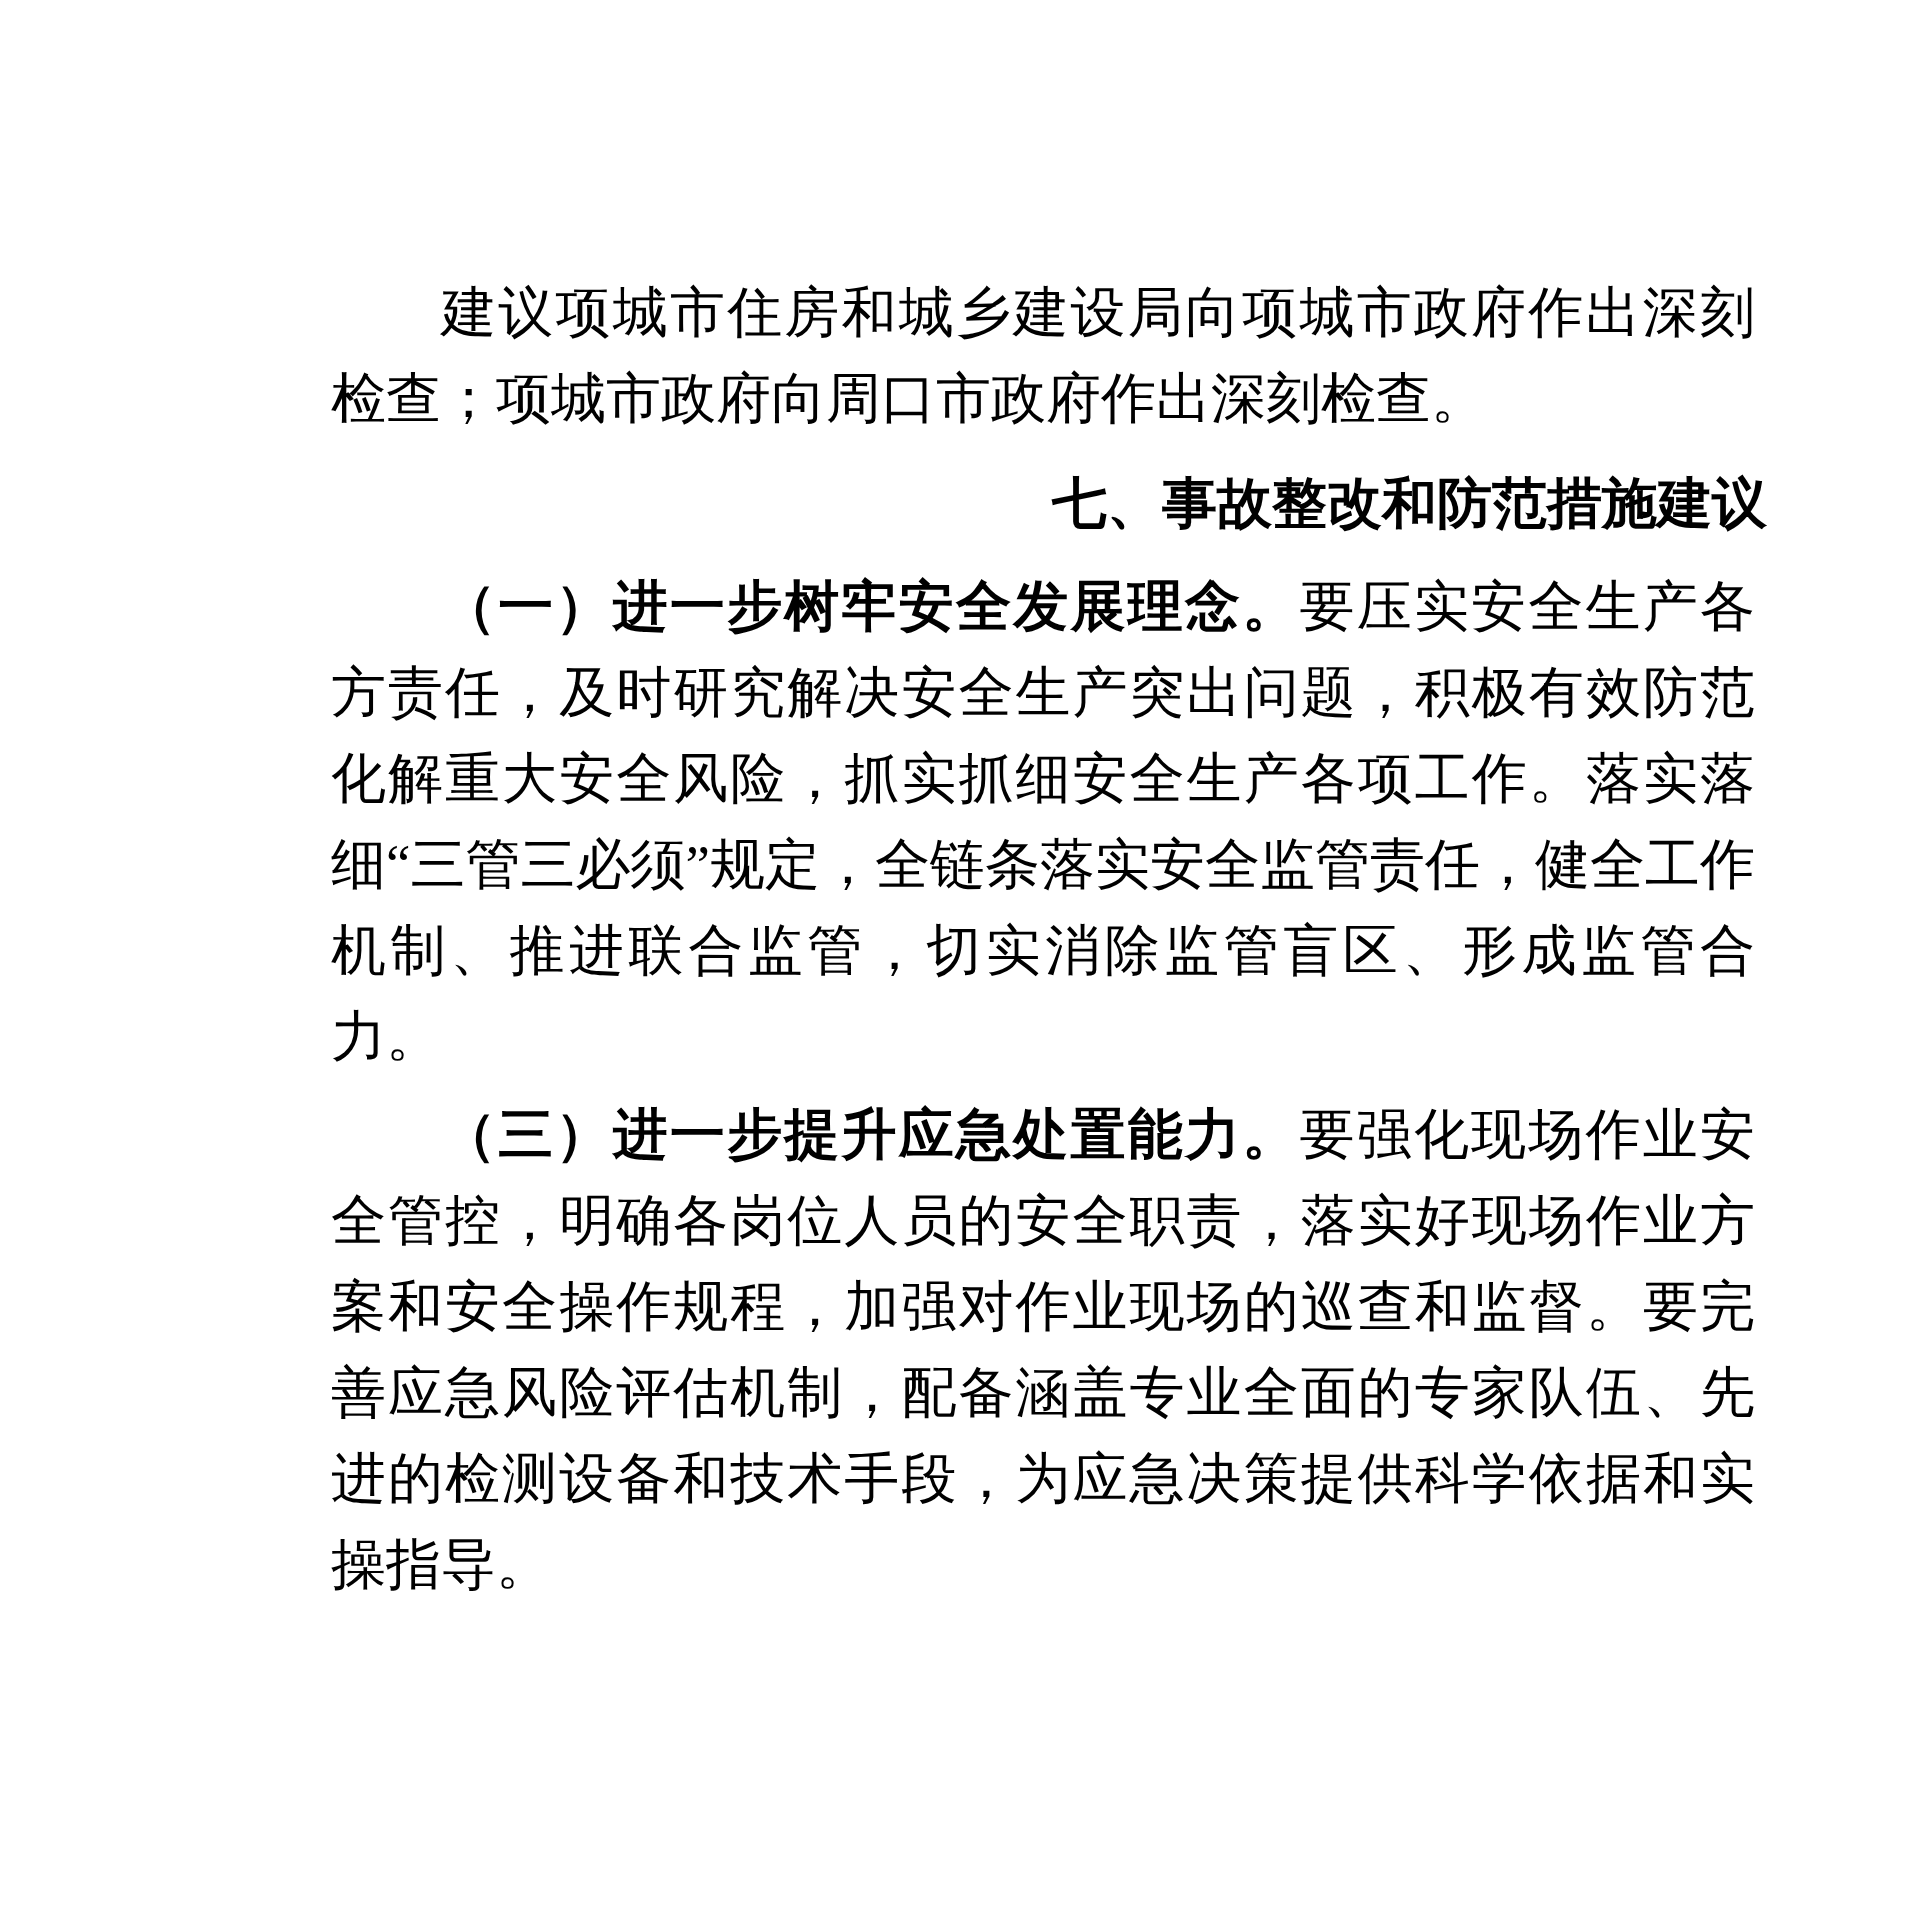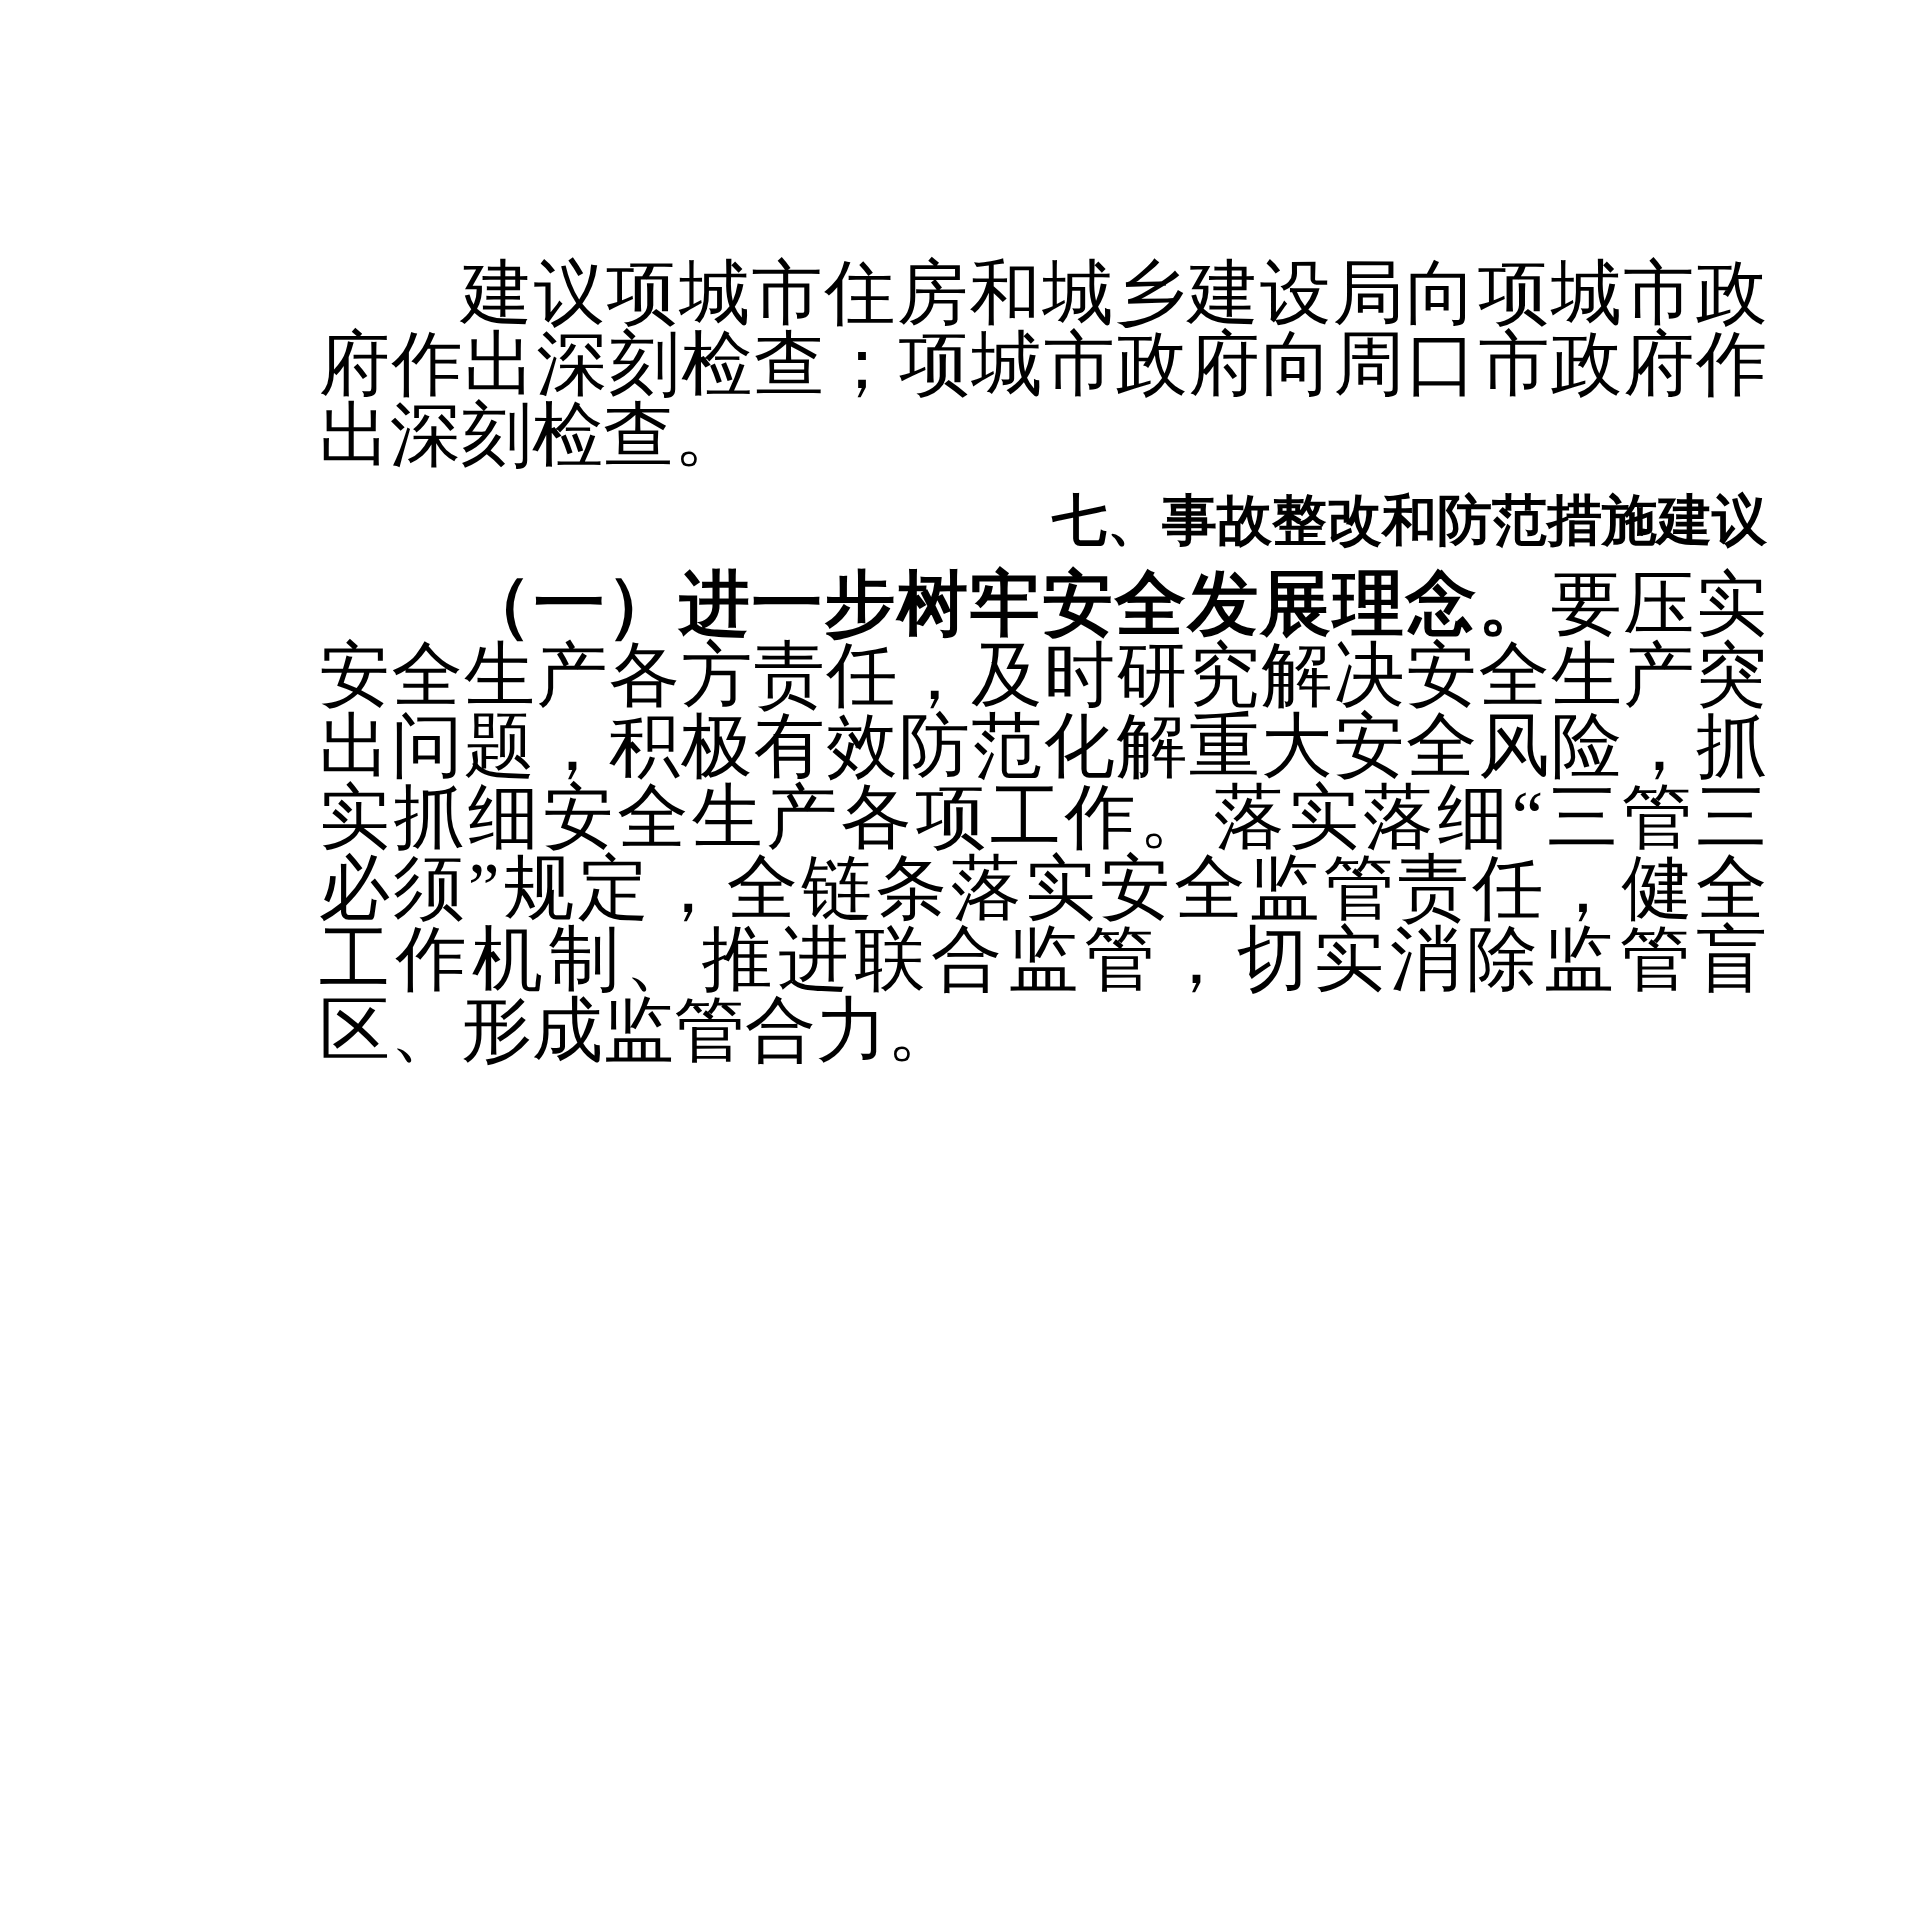--- a/index.html
+++ b/index.html
@@ -16,23 +16,23 @@
     font-family: "Liberation Serif", "DejaVu Serif", serif;
     overflow: hidden;
   }
   .content {
     position: absolute;
     left: 319px;
     top: 258px;
     width: 1448px;
   }
   .para {
-    margin: 0;
-    font-size: 71px;
-    line-height: 71px;
+    margin: 12px;
+    font-size: 55px;
+    line-height: 86px;
     text-align: justify;
     text-indent: 2em;
     letter-spacing: 0;
     word-break: normal;
   }
   .section-heading {
     margin: 0;
     font-size: 55px;
     line-height: 98px;
     font-weight: 700;
@@ -50,17 +50,18 @@
 <div class="page">
   <div class="content">
 
     <p class="para">建议项城市住房和城乡建设局向项城市政府作出深刻检查；项城市政府向周口市政府作出深刻检查。</p>
 
     <h1 class="section-heading">七、事故整改和防范措施建议</h1>
 
     <p class="para"><span class="para-lead">（一）进一步树牢安全发展理念。</span><span>要压实安全生产各方责任，及时研究解决安全生产突出问题，积极有效防范化解重大安全风险，抓实抓细安全生产各项工作。落实落细“三管三必须”规定，全链条落实安全监管责任，健全工作机制、推进联合监管，切实消除监管盲区、形成监管合力。</span></p>
 
 
+    <p class="para"><span class="para-lead">（三）进一步提升应急处置能力。</span><span>要强化现场作业安全管控，明确各岗位人员的安全职责，落实好现场作业方案和安全操作规程，加强对作业现场的巡查和监督。要完善应急风险评估机制，配备涵盖专业全面的专家队伍、先进的检测设备和技术手段，为应急决策提供科学依据和实操指导。</span></p>
 
   </div>
 
 </div>
 
 
 </body></html>

